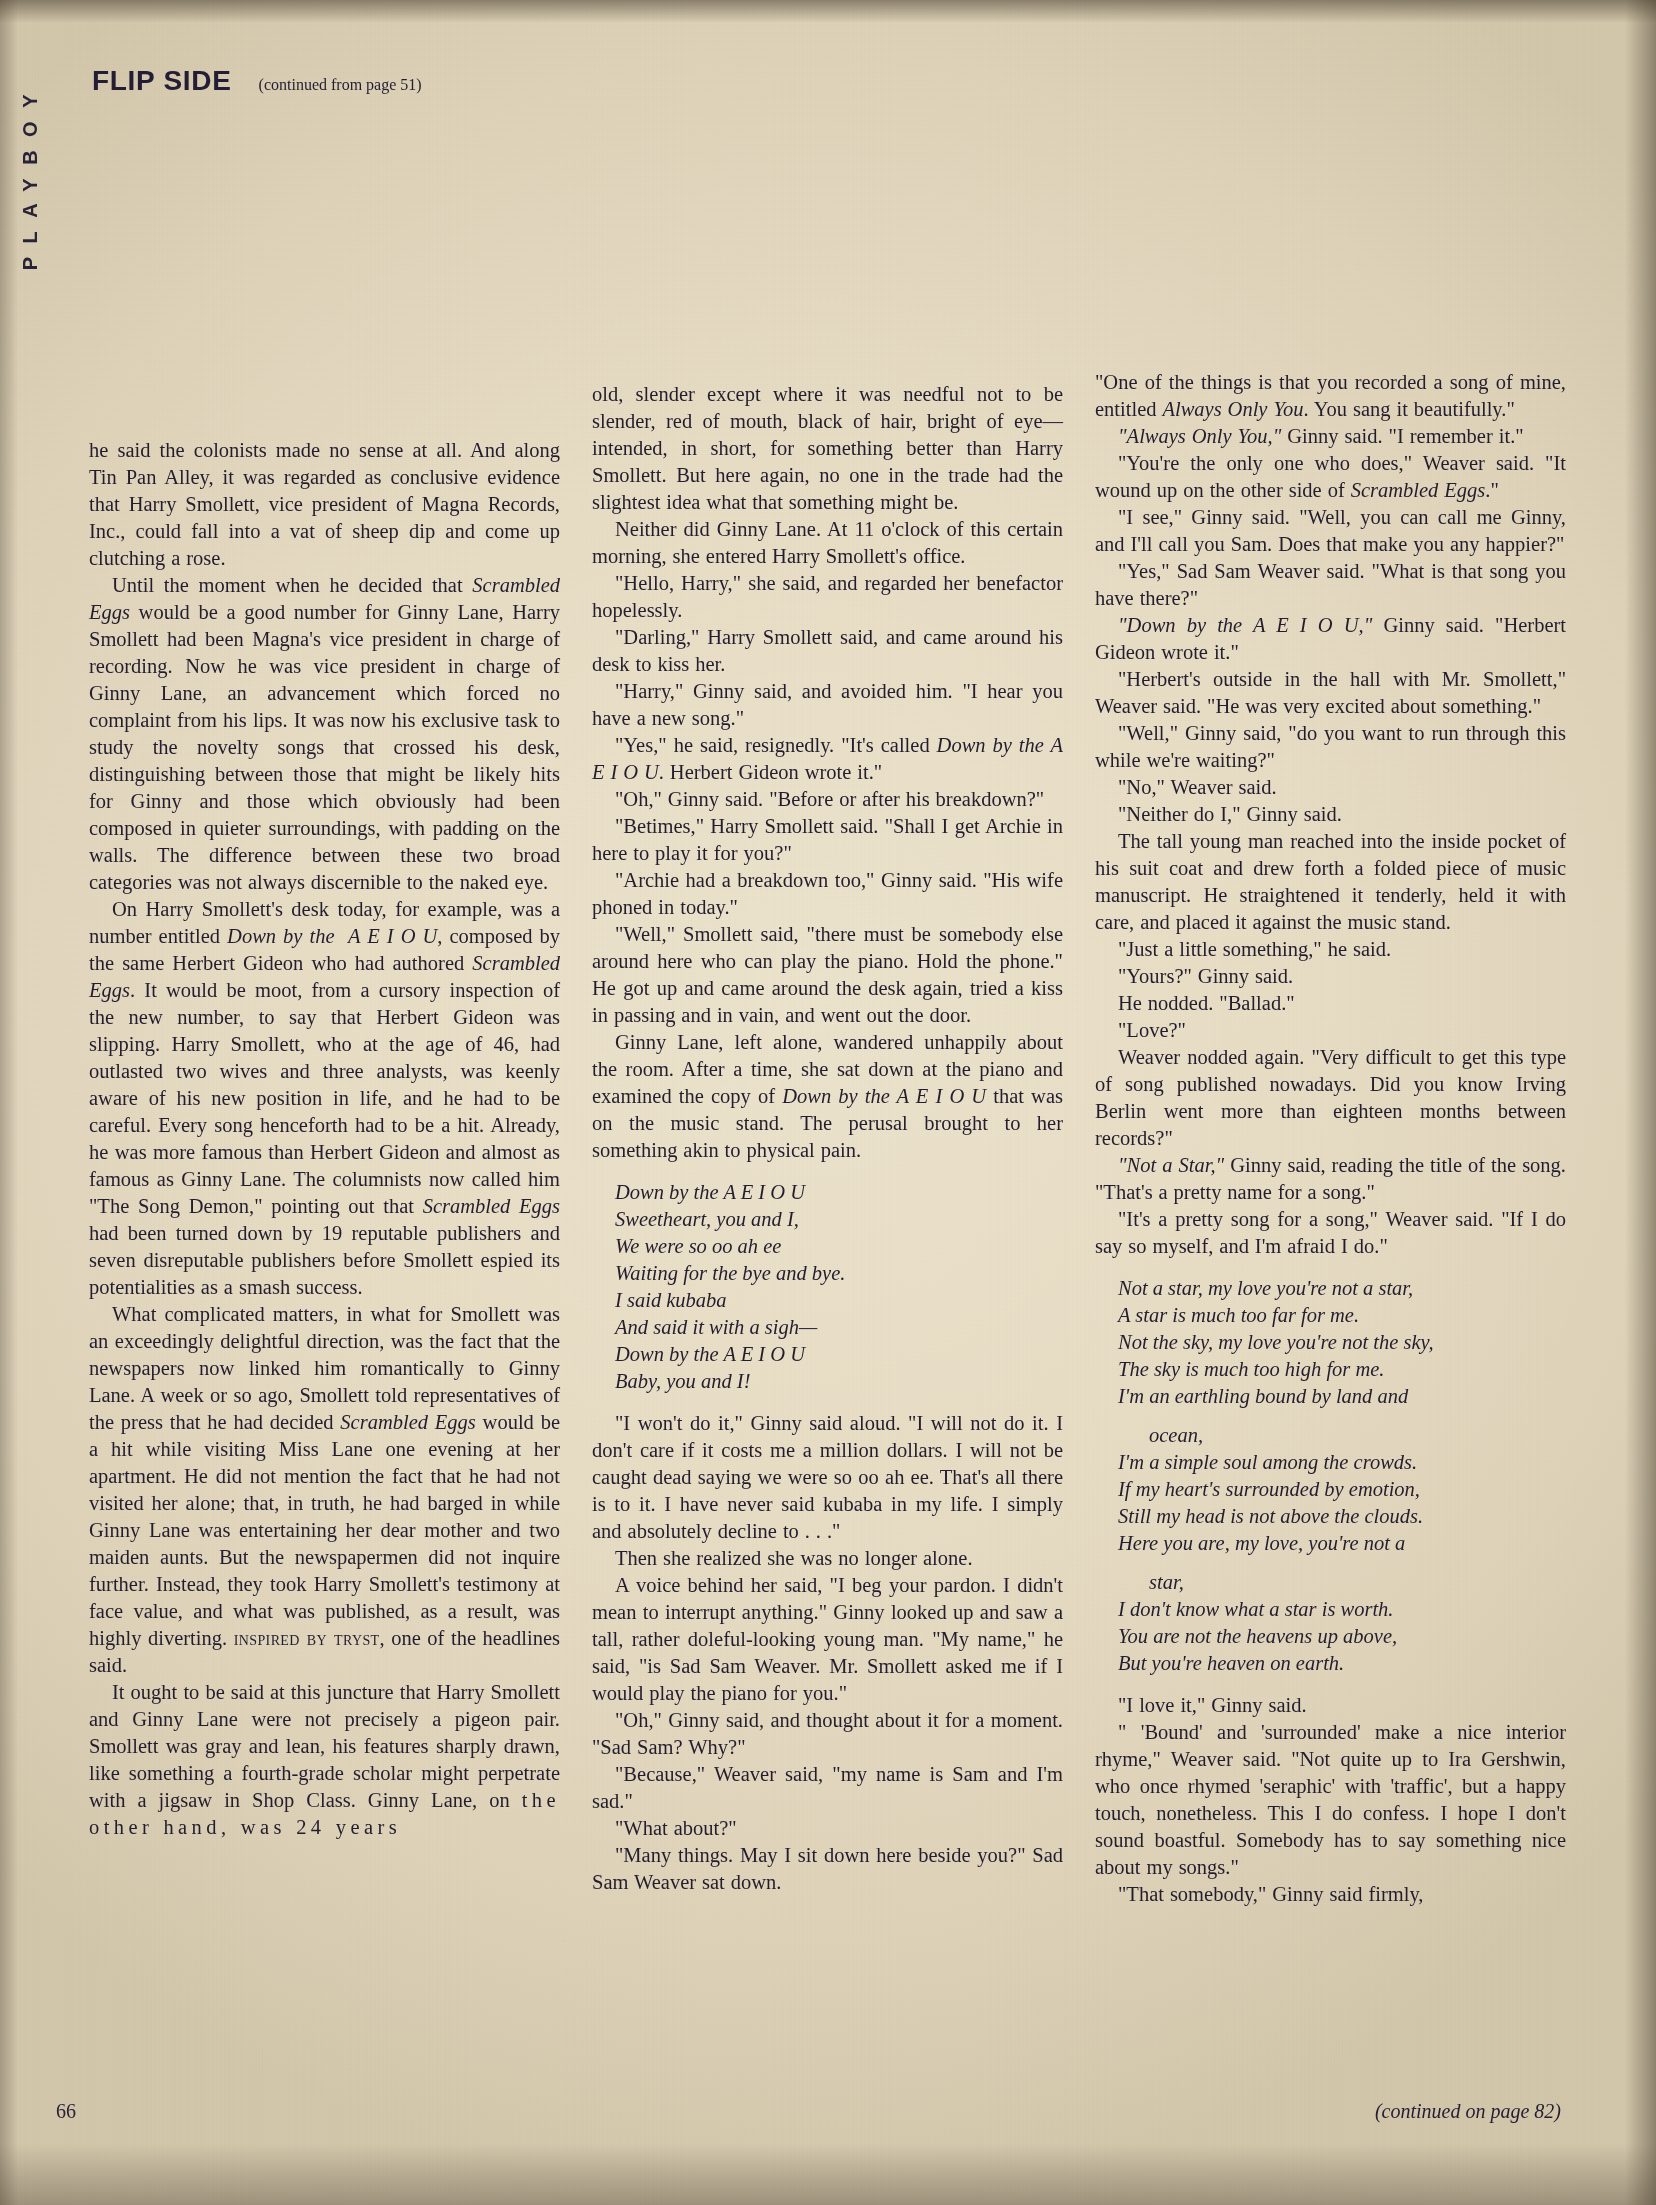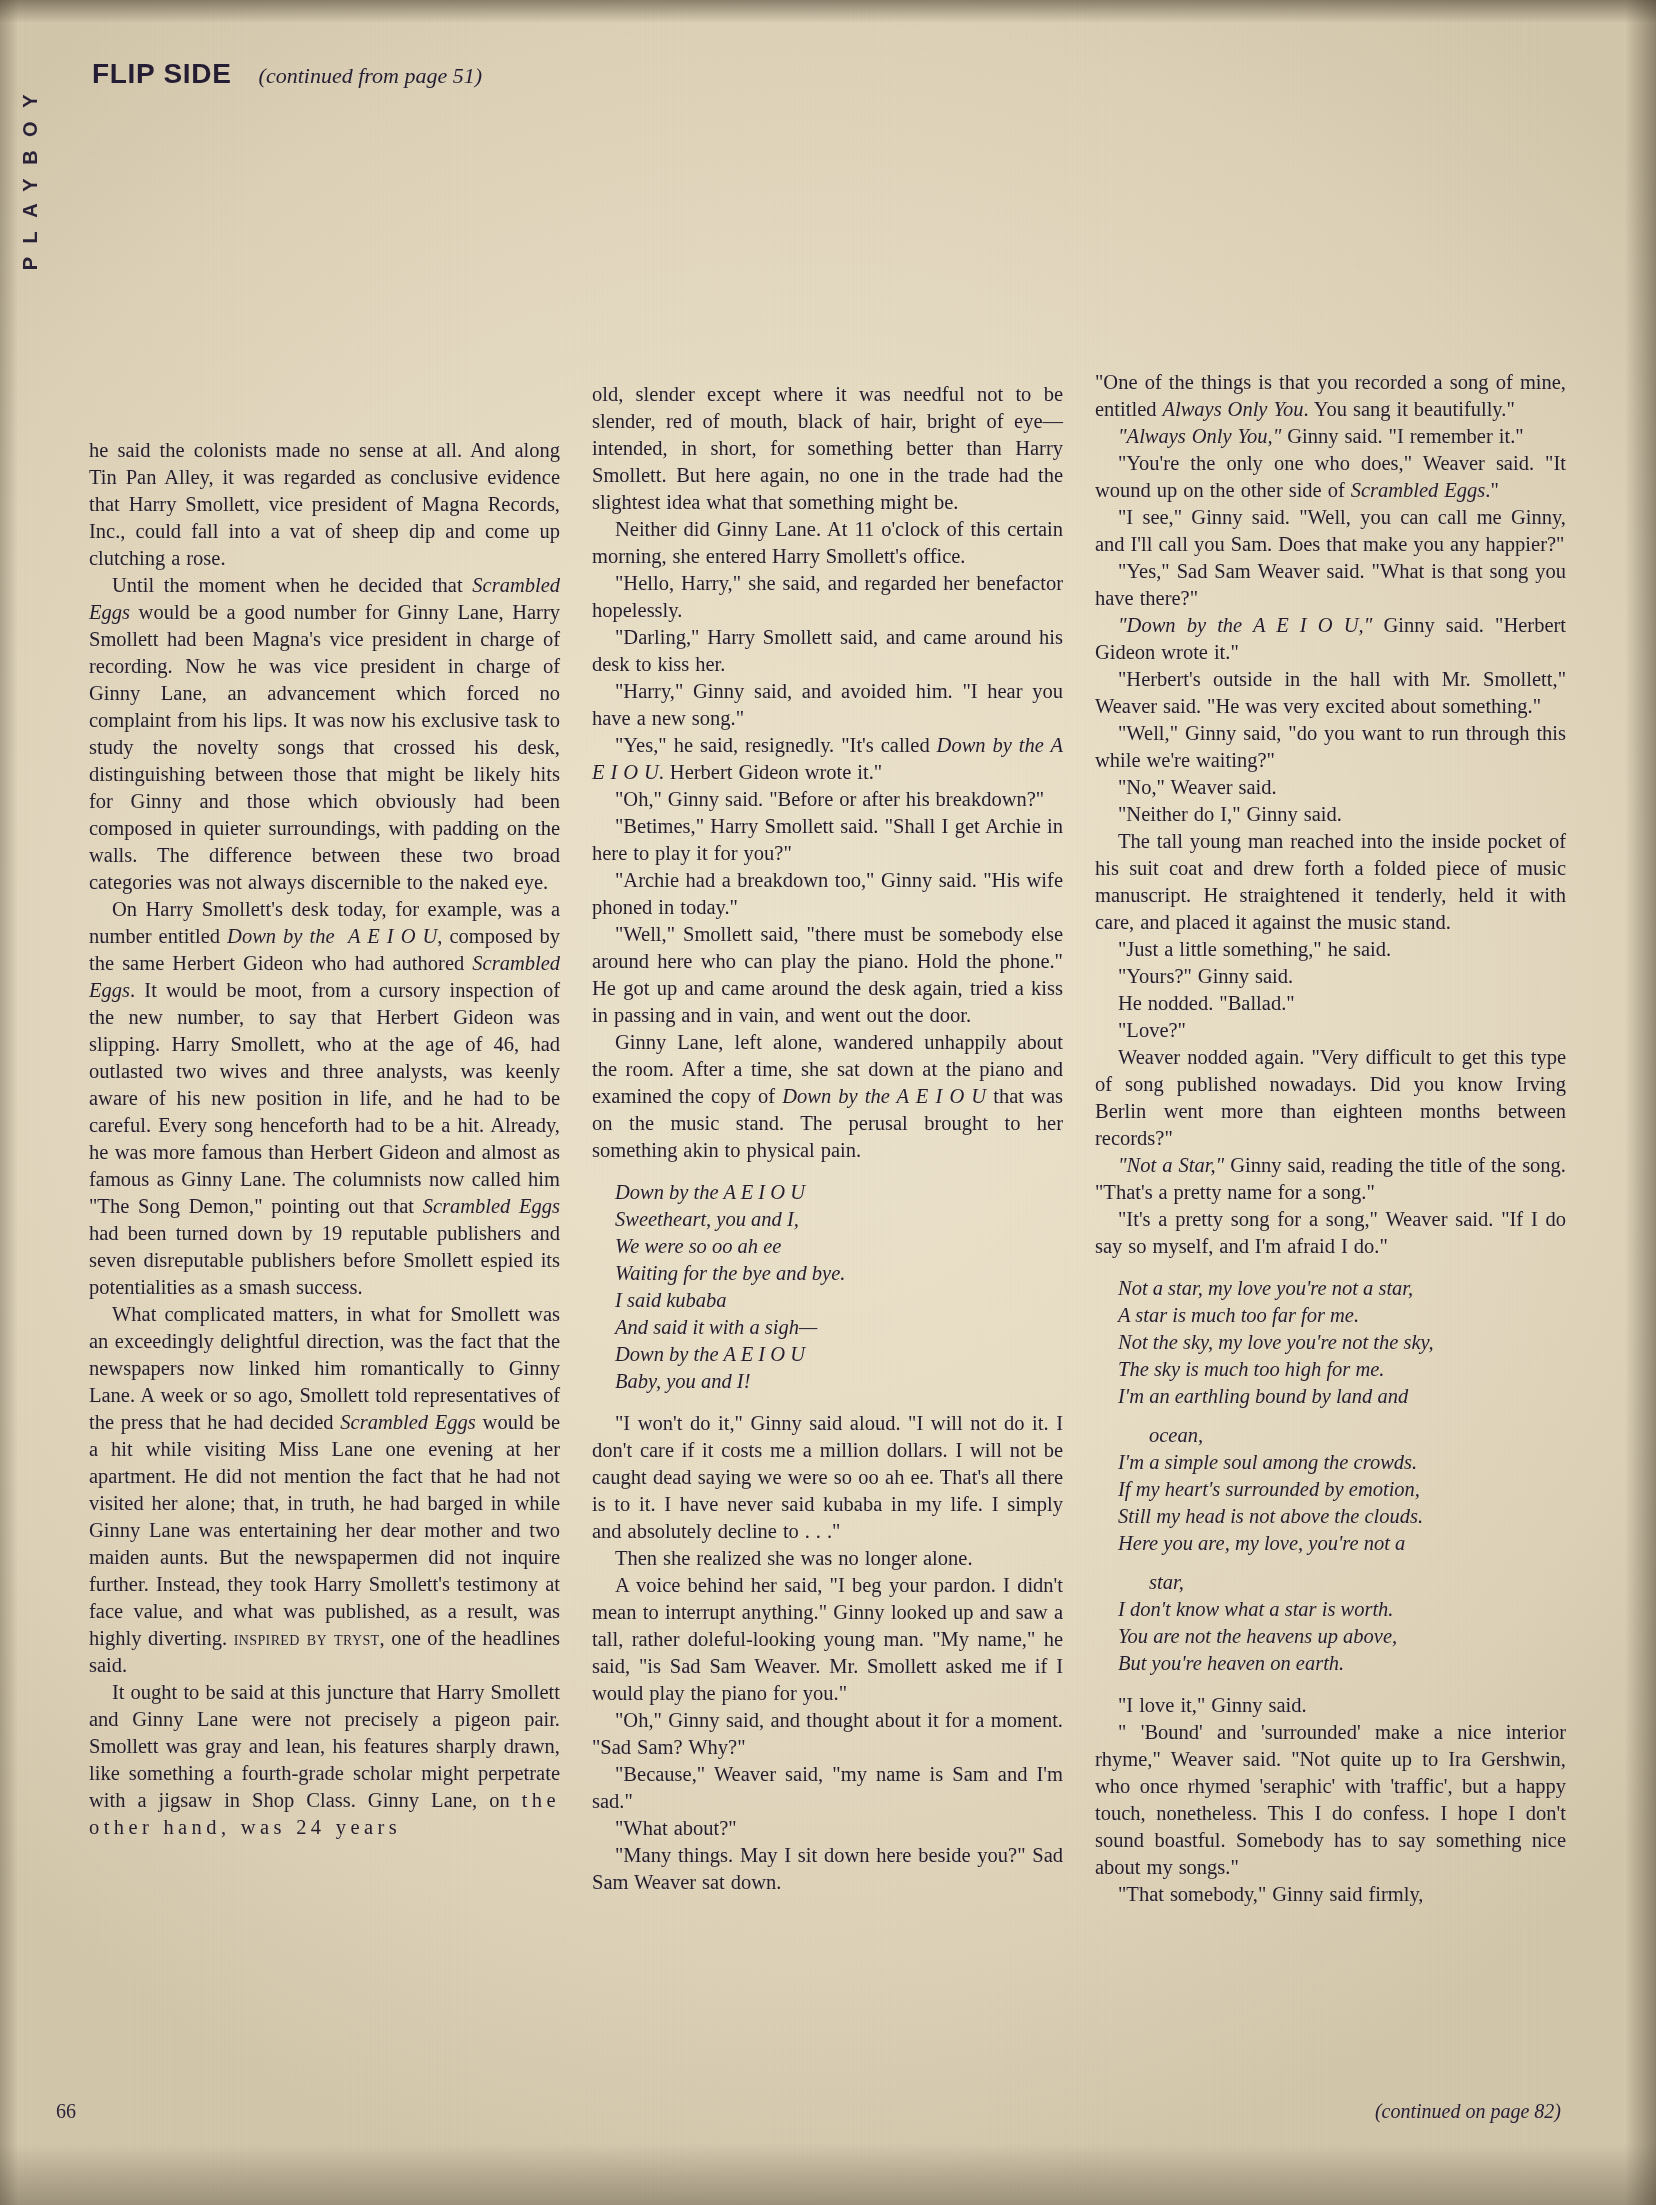--- a/index.html
+++ b/index.html
@@ -75,37 +75,36 @@
     font-size: 20px;
     letter-spacing: 13.5px;
     color: #2a2338;
     white-space: nowrap;
   }
 
   
   #masthead {
     position: absolute;
     left: 92px;
-    top: 58px;
+    top: 65px;
     width: 498px;
     display: flex;
     align-items: baseline;
     gap: 27px;
   }
   #masthead .kicker {
     font-family: "Liberation Sans", "DejaVu Sans", sans-serif;
     font-weight: 700;
     font-size: 28px;
     letter-spacing: 0.7px;
     color: #241d33;
   }
   #masthead .contfrom {
     font-family: "Liberation Serif", "DejaVu Serif", serif;
-    font-style: italic;
-    font-size: 22px;
+    font-size: 16px;
     color: #241d33;
   }
 
   
   #columns {
     position: absolute;
     left: 89px;
     top: 132px;
     width: 1481px;
     height: 2013px;

